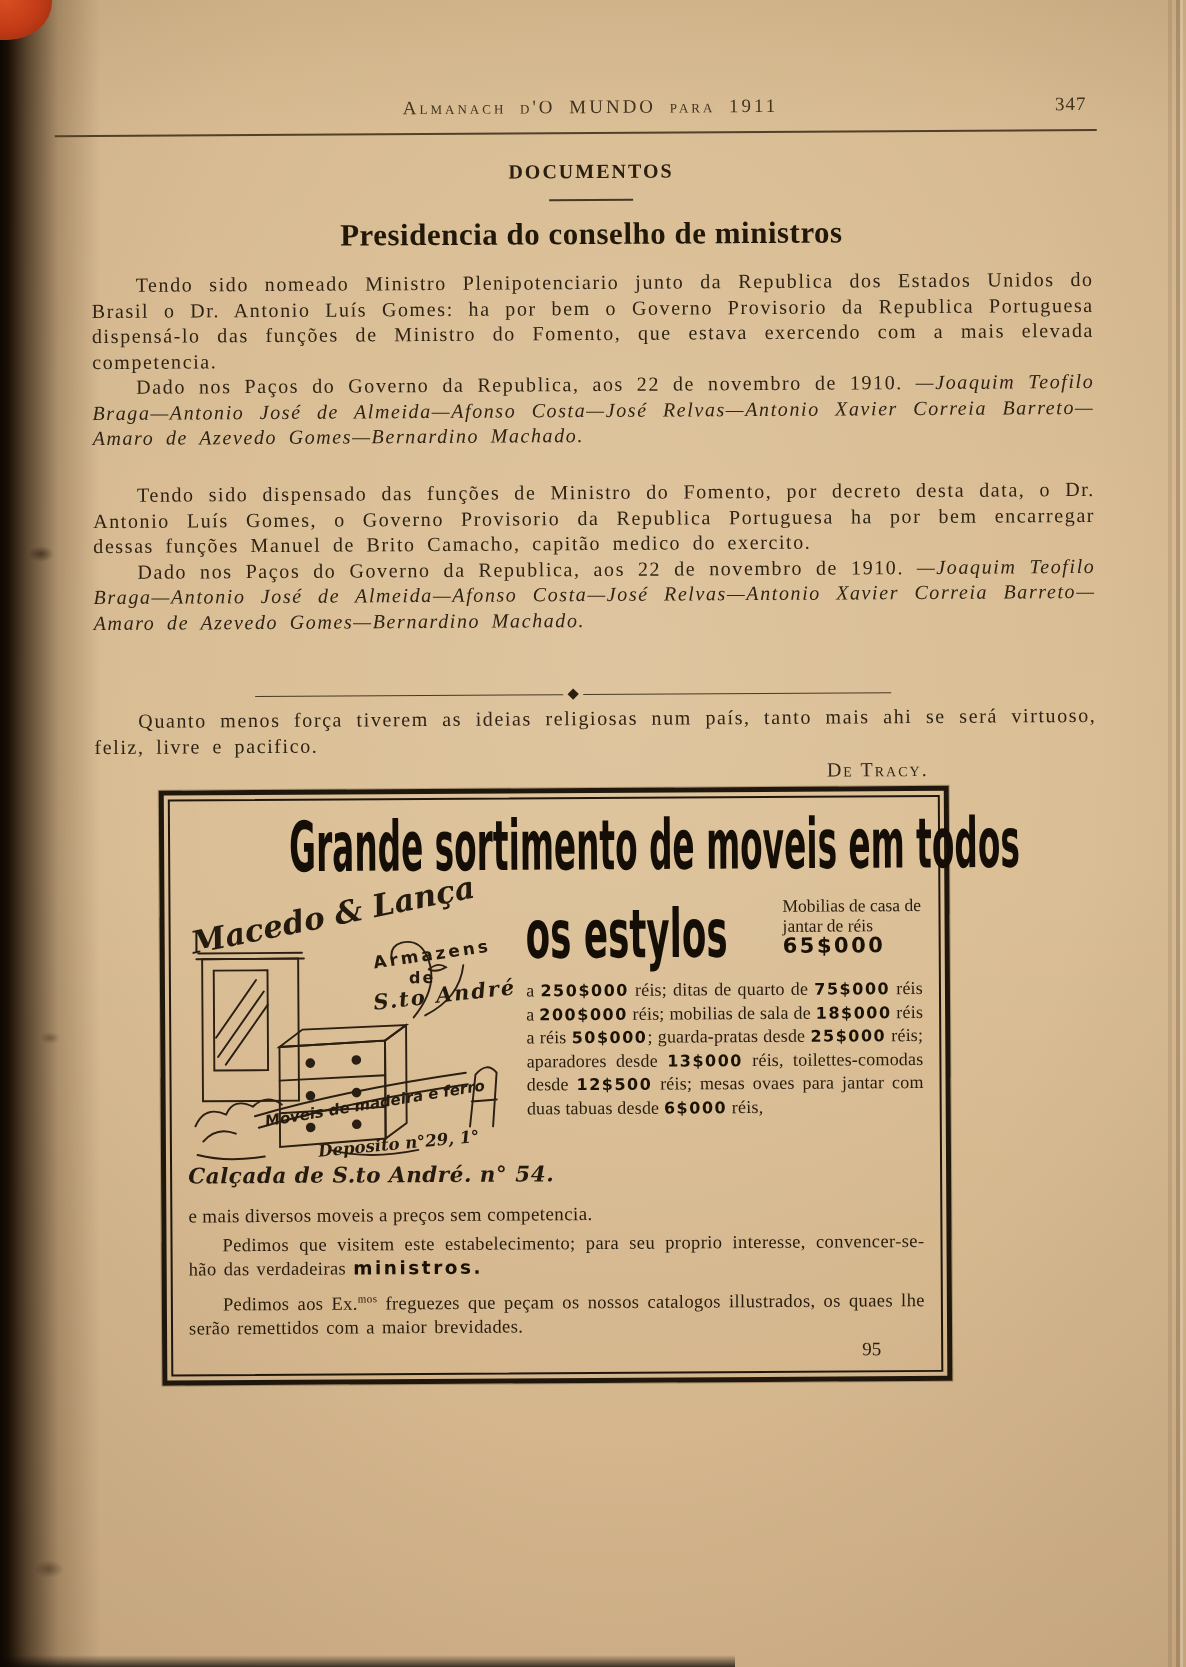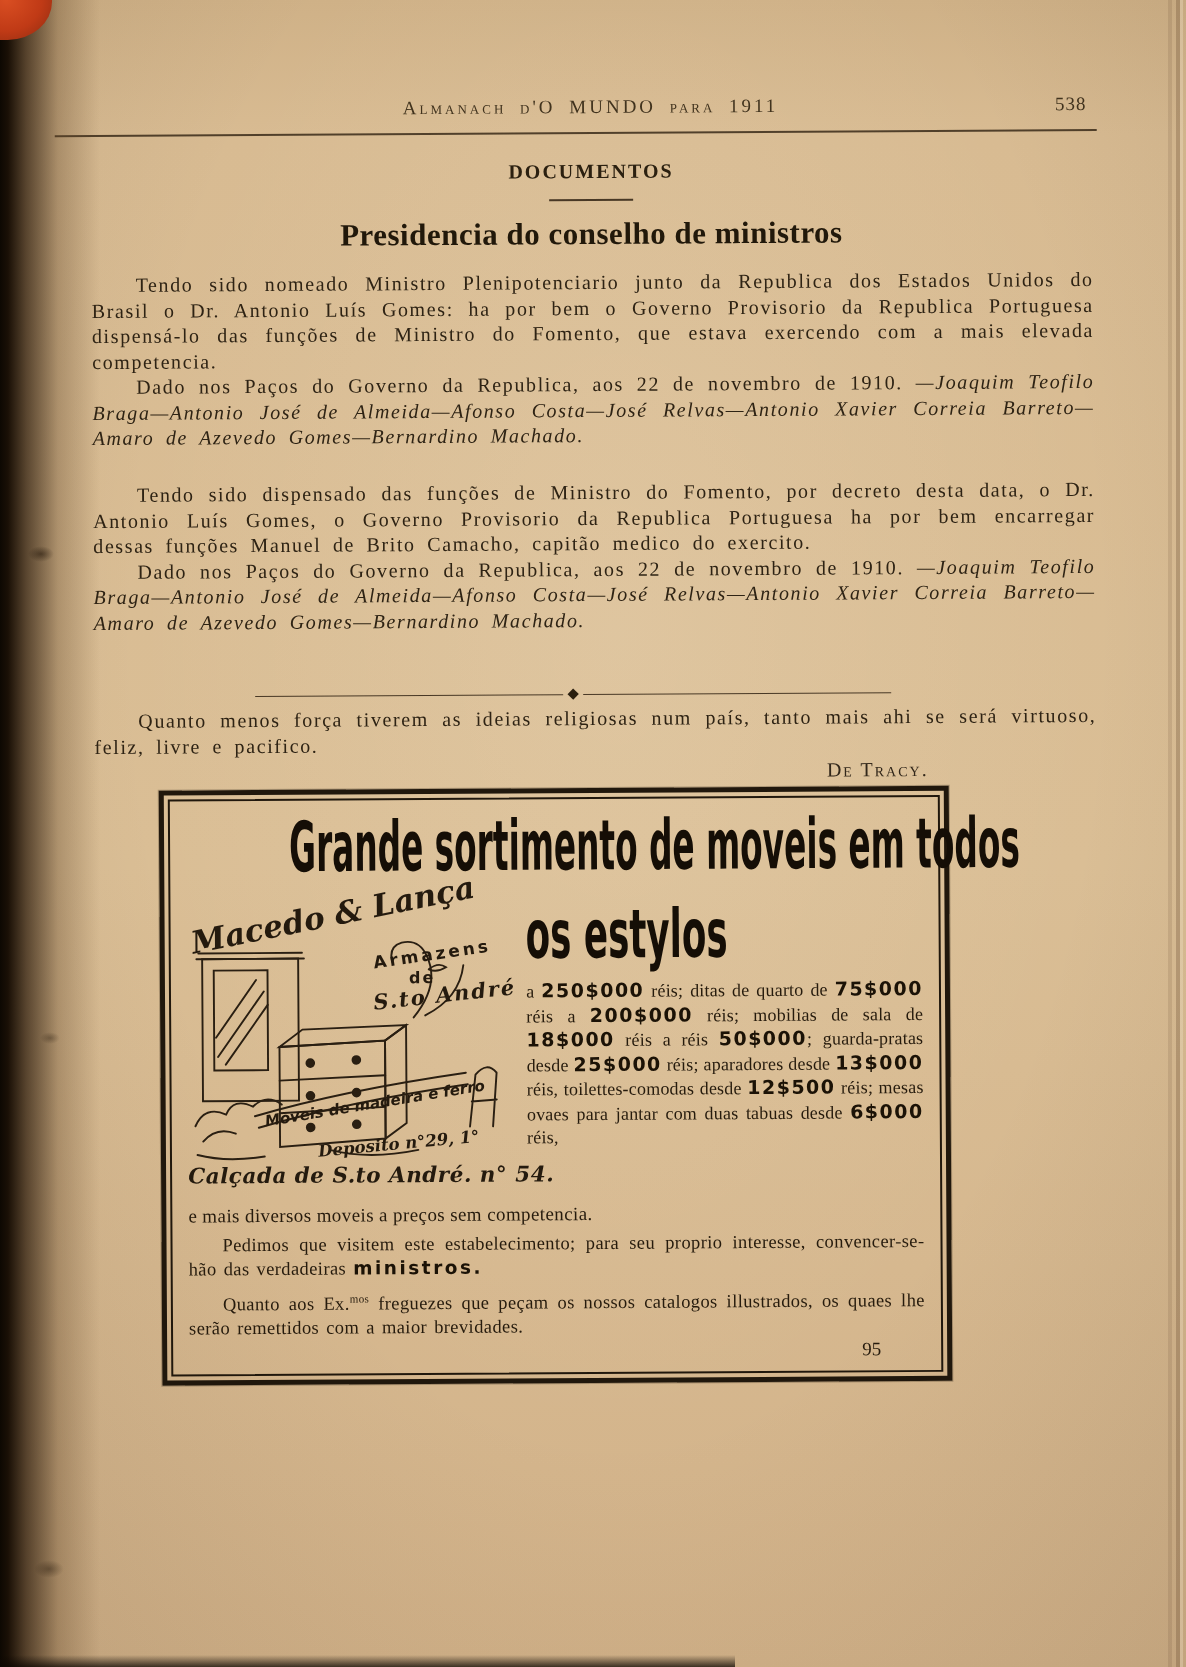--- a/index.html
+++ b/index.html
@@ -74,21 +74,21 @@
   .ad-row { display:flex; margin-top:4px; }
   .ad-illustration { position:relative; width:45%; min-height:305px; flex:none; }
   .ad-illustration svg { position:absolute; inset:0; width:100%; height:100%; }
   .ad-right { flex:1; padding-left:8px; }
   .estylos-row { display:flex; justify-content:space-between; align-items:flex-start; }
   .estylos-wrap { height:78px; width:225px; overflow:visible; }
   .ad-headline2 { display:inline-block; font-family:"DejaVu Sans", sans-serif; font-weight:bold;
                   font-size:42px; white-space:nowrap; transform:scale(0.85,1.6);
                   transform-origin:left top; color:#150e06; }
   .side-note { width:140px; font-size:17.5px; line-height:20px; padding-top:2px; color:#261b0d; }
-  .ad .seg-bold { font-family:"DejaVu Sans", sans-serif; font-weight:bold; font-size:19px;
+  .ad .seg-bold { font-family:"DejaVu Sans", sans-serif; font-weight:bold; font-size:16px;
                   letter-spacing:1.5px; color:#1b1206; }
   .side-note .seg-bold { font-size:21px; letter-spacing:2.5px; }
   .ad-body { margin:6px 0 0; font-size:18px; line-height:23.5px; text-align:justify;
              letter-spacing:0.2px; color:#261b0d; }
   .ad-closing { margin:3px 0 0; font-size:19px; letter-spacing:0.4px; color:#261b0d; }
   .ad-para { margin:6px 0 0; font-size:18.5px; line-height:24px; text-indent:34px;
              text-align:justify; letter-spacing:0.4px; word-spacing:2px; color:#261b0d; }
   .ad-para .seg-bold { font-size:18.5px; letter-spacing:2.5px; }
   sup { font-size:11px; }
   .ad-pagenum { text-align:right; padding-right:44px; font-size:19px; margin-top:2px; color:#261b0d; }
@@ -110,21 +110,21 @@
               font-weight:bold; font-size:21.5px; letter-spacing:0.5px; }
 </style>
 </head>
 <body>
 
 <div class="scan">
   <div class="content">
 
     <div class="header">
       <span class="header-title">Almanach d'O MUNDO para 1911</span>
-      <span class="header-page">538</span>
+      <span class="header-page">347</span>
     </div>
     <div class="header-rule"></div>
 
     <div class="kicker">DOCUMENTOS</div>
     <div class="kicker-rule"></div>
     <div class="doc-title">Presidencia do conselho de ministros</div>
 
     <div class="doc-block first">
       <p class="para"><span>Tendo sido nomeado Ministro Plenipotenciario junto da Republica dos Estados Unidos do Brasil o Dr. Antonio Luís Gomes: ha por bem o Governo Provisorio da Republica Portuguesa dispensá-lo das funções de Ministro do Fomento, que estava exercendo com a mais elevada competencia.</span></p>
       <p class="para"><span>Dado nos Paços do Governo da Republica, aos 22 de novembro de 1910. </span><span class="seg-italic">—Joaquim Teofilo Braga—Antonio José de Almeida—Afonso Costa—José Relvas—Antonio Xavier Correia Barreto—Amaro de Azevedo Gomes—Bernardino Machado.</span></p>
@@ -186,28 +186,29 @@
             <span class="il-label moveis-cap">Moveis de madeira e ferro</span>
             <span class="il-label deposito">Deposito n°29, 1°</span>
             <span class="il-label address">Calçada de S.to André. n° 54.</span>
           </div>
 
           <div class="ad-right">
             <div class="estylos-row">
               <div class="estylos-wrap">
                 <div class="ad-headline2">os estylos</div>
               </div>
+              <div class="side-note"><span>Mobilias de casa de jantar de réis </span><span class="seg-bold">65$000</span></div>
             </div>
             <p class="ad-body"><span>a </span><span class="seg-bold">250$000</span><span> réis; ditas de quarto de </span><span class="seg-bold">75$000</span><span> réis a </span><span class="seg-bold">200$000</span><span> réis; mobilias de sala de </span><span class="seg-bold">18$000</span><span> réis a réis </span><span class="seg-bold">50$000</span><span>; guarda-pratas desde </span><span class="seg-bold">25$000</span><span> réis; aparadores desde </span><span class="seg-bold">13$000</span><span> réis, toilettes-comodas desde </span><span class="seg-bold">12$500</span><span> réis; mesas ovaes para jantar com duas tabuas desde </span><span class="seg-bold">6$000</span><span> réis,</span></p>
           </div>
         </div>
 
         <p class="ad-closing">e mais diversos moveis a preços sem competencia.</p>
         <p class="ad-para"><span>Pedimos que visitem este estabelecimento; para seu proprio interesse, convencer-se-hão das verdadeiras </span><span class="seg-bold">ministros.</span></p>
-        <p class="ad-para"><span>Quanto aos Ex.</span><sup>mos</sup><span> freguezes que peçam os nossos catalogos illustrados, os quaes lhe serão remettidos com a maior brevidades.</span></p>
+        <p class="ad-para"><span>Pedimos aos Ex.</span><sup>mos</sup><span> freguezes que peçam os nossos catalogos illustrados, os quaes lhe serão remettidos com a maior brevidades.</span></p>
         <div class="ad-pagenum">95</div>
 
       </div>
     </div>
 
   </div>
 
   <div class="gutter"></div>
   <div class="right-edge"></div>
   <div class="bottom-edge"></div>

